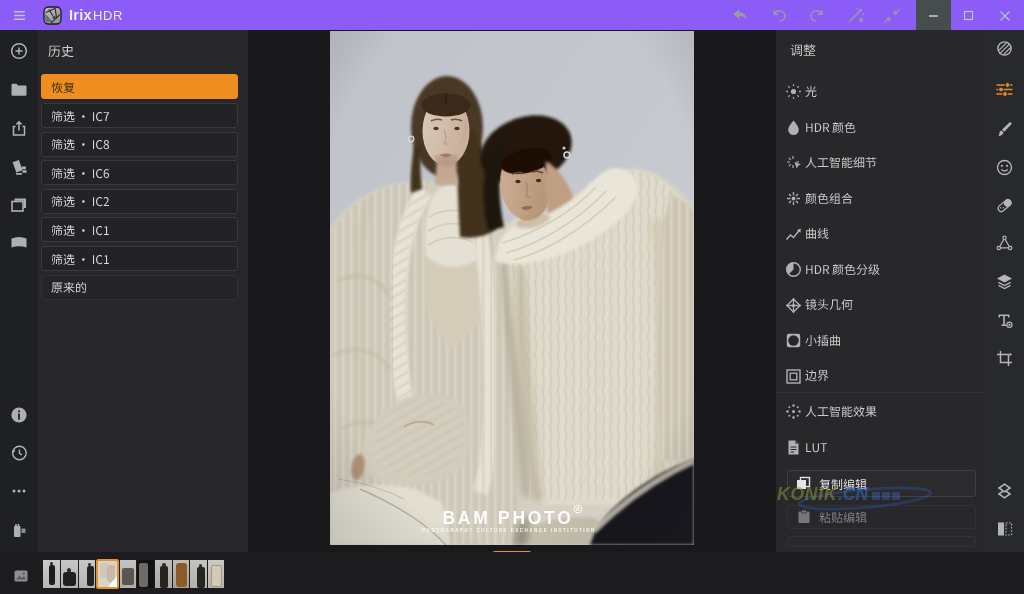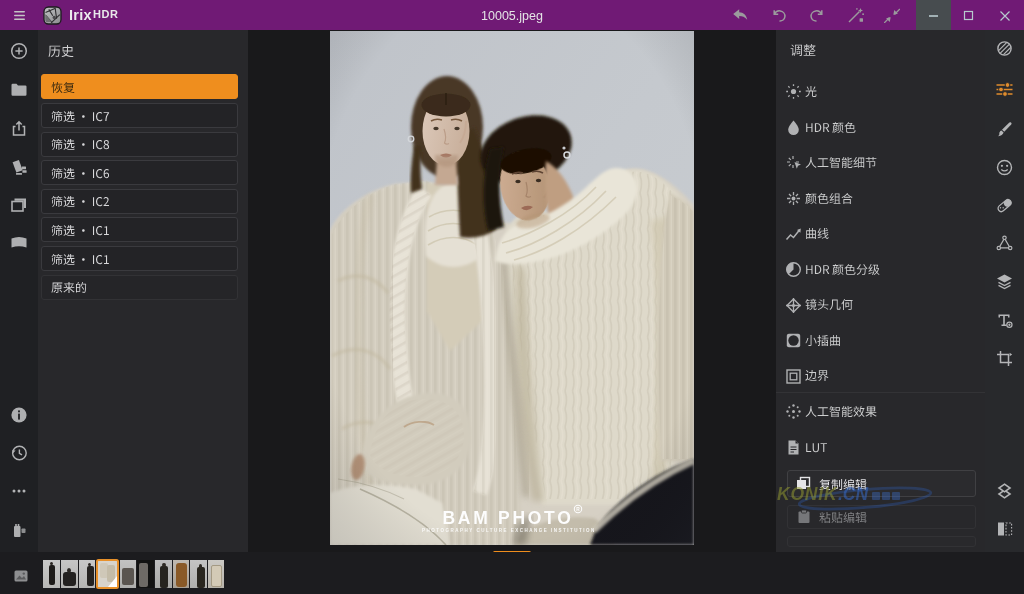--- a/index.html
+++ b/index.html
@@ -1,18 +1,18 @@
 <!DOCTYPE html>
 <html><head><meta charset="utf-8">
 <style>
 *{margin:0;padding:0;box-sizing:border-box}
 html,body{width:1024px;height:594px;overflow:hidden;background:#1a1a1c;font-family:"Liberation Sans",sans-serif}
 .abs{position:absolute}
 #stage{position:relative;width:1024px;height:594px}
-#titlebar{left:0;top:0;width:1024px;height:30px;background:#701a75}
+#titlebar{left:0;top:0;width:1024px;height:30px;background:#8b5cf6}
 #lrail{left:0;top:30px;width:38px;height:522px;background:#1f2023}
 #lpanel{left:38px;top:30px;width:210px;height:522px;background:#28282b;overflow:hidden}
 #canvas{left:248px;top:30px;width:528px;height:522px;background:#19191b}
 #rpanel{left:776px;top:30px;width:209px;height:522px;background:#28282b;overflow:hidden}
 #rrail{left:985px;top:30px;width:39px;height:522px;background:#28292c}
 #bbar{left:0;top:552px;width:1024px;height:42px;background:#1c1c1f}
 .hitem{left:3px;width:197px;height:25px;background:#232326;border:1px solid #3a3a3e;border-radius:3px}
 .hitem .lbl{position:absolute;left:9px;top:4.5px}
 svg{display:block}
 </style></head>
@@ -39,22 +39,21 @@
       <path d="M2.5 6.5 L12.5 2.2"></path>
           <path d="M12.2 2.4 L13.6 12.6"></path>
           <path d="M16.8 8.6 L8.4 16.6"></path>
           <path d="M9 16.6 L3 9.5"></path>
           <path d="M5.8 3.4 L9.8 9.8"></path>
     </g>
     <path d="M2.2 8 L8.6 15.8 L3.4 16.2 Q2 15 2.2 13Z" fill="#6f7072"></path>
     <circle cx="11.2" cy="11.4" r="1.6" fill="#48484a"></circle>
   </svg>
   <div class="abs" style="left:69px;top:7px;font-size:14.5px;font-weight:bold;color:#ececee;letter-spacing:.3px">Irix</div>
-  <div class="abs" style="left:93px;top:7.5px;font-size:11px;font-weight:bold;color:#e8e8ea;letter-spacing:.6px">HDR</div>
-  <div class="abs" style="left:0;top:9px;width:1024px;text-align:center;font-size:12.5px;color:#e4e4e6">10005.jpeg</div>
+  <div class="abs" style="left:93px;top:7.5px;font-size:13px;font-weight:normal;color:#e8e8ea;letter-spacing:.6px">HDR</div>
 
   <svg class="abs" style="left:732px;top:8px" width="17" height="15" viewBox="0 0 17 15">
         <path fill="#9b9b9d" d="M7.2 1.2 L7.2 4.2 C11.5 4.4 14.3 6.8 15.2 11.8 C12.8 8.9 10.4 7.9 7.2 7.9 L7.2 11 L1.2 6Z"></path>
       </svg>
 
   <svg class="abs" style="left:771px;top:8px" width="17" height="15" viewBox="0 0 17 15">
         <path fill="none" stroke="#9b9b9d" stroke-width="1.5" d="M3.2 2.2 L3.2 6.2 L7.2 6.2 M3.4 6 C4.6 3.6 7 2.6 9.2 2.9 C12.1 3.3 14.2 5.8 13.9 8.7 C13.6 11.6 11.1 13.2 8.5 13"></path>
       </svg>
 
   <svg class="abs" style="left:808px;top:8px" width="17" height="15" viewBox="0 0 17 15">

